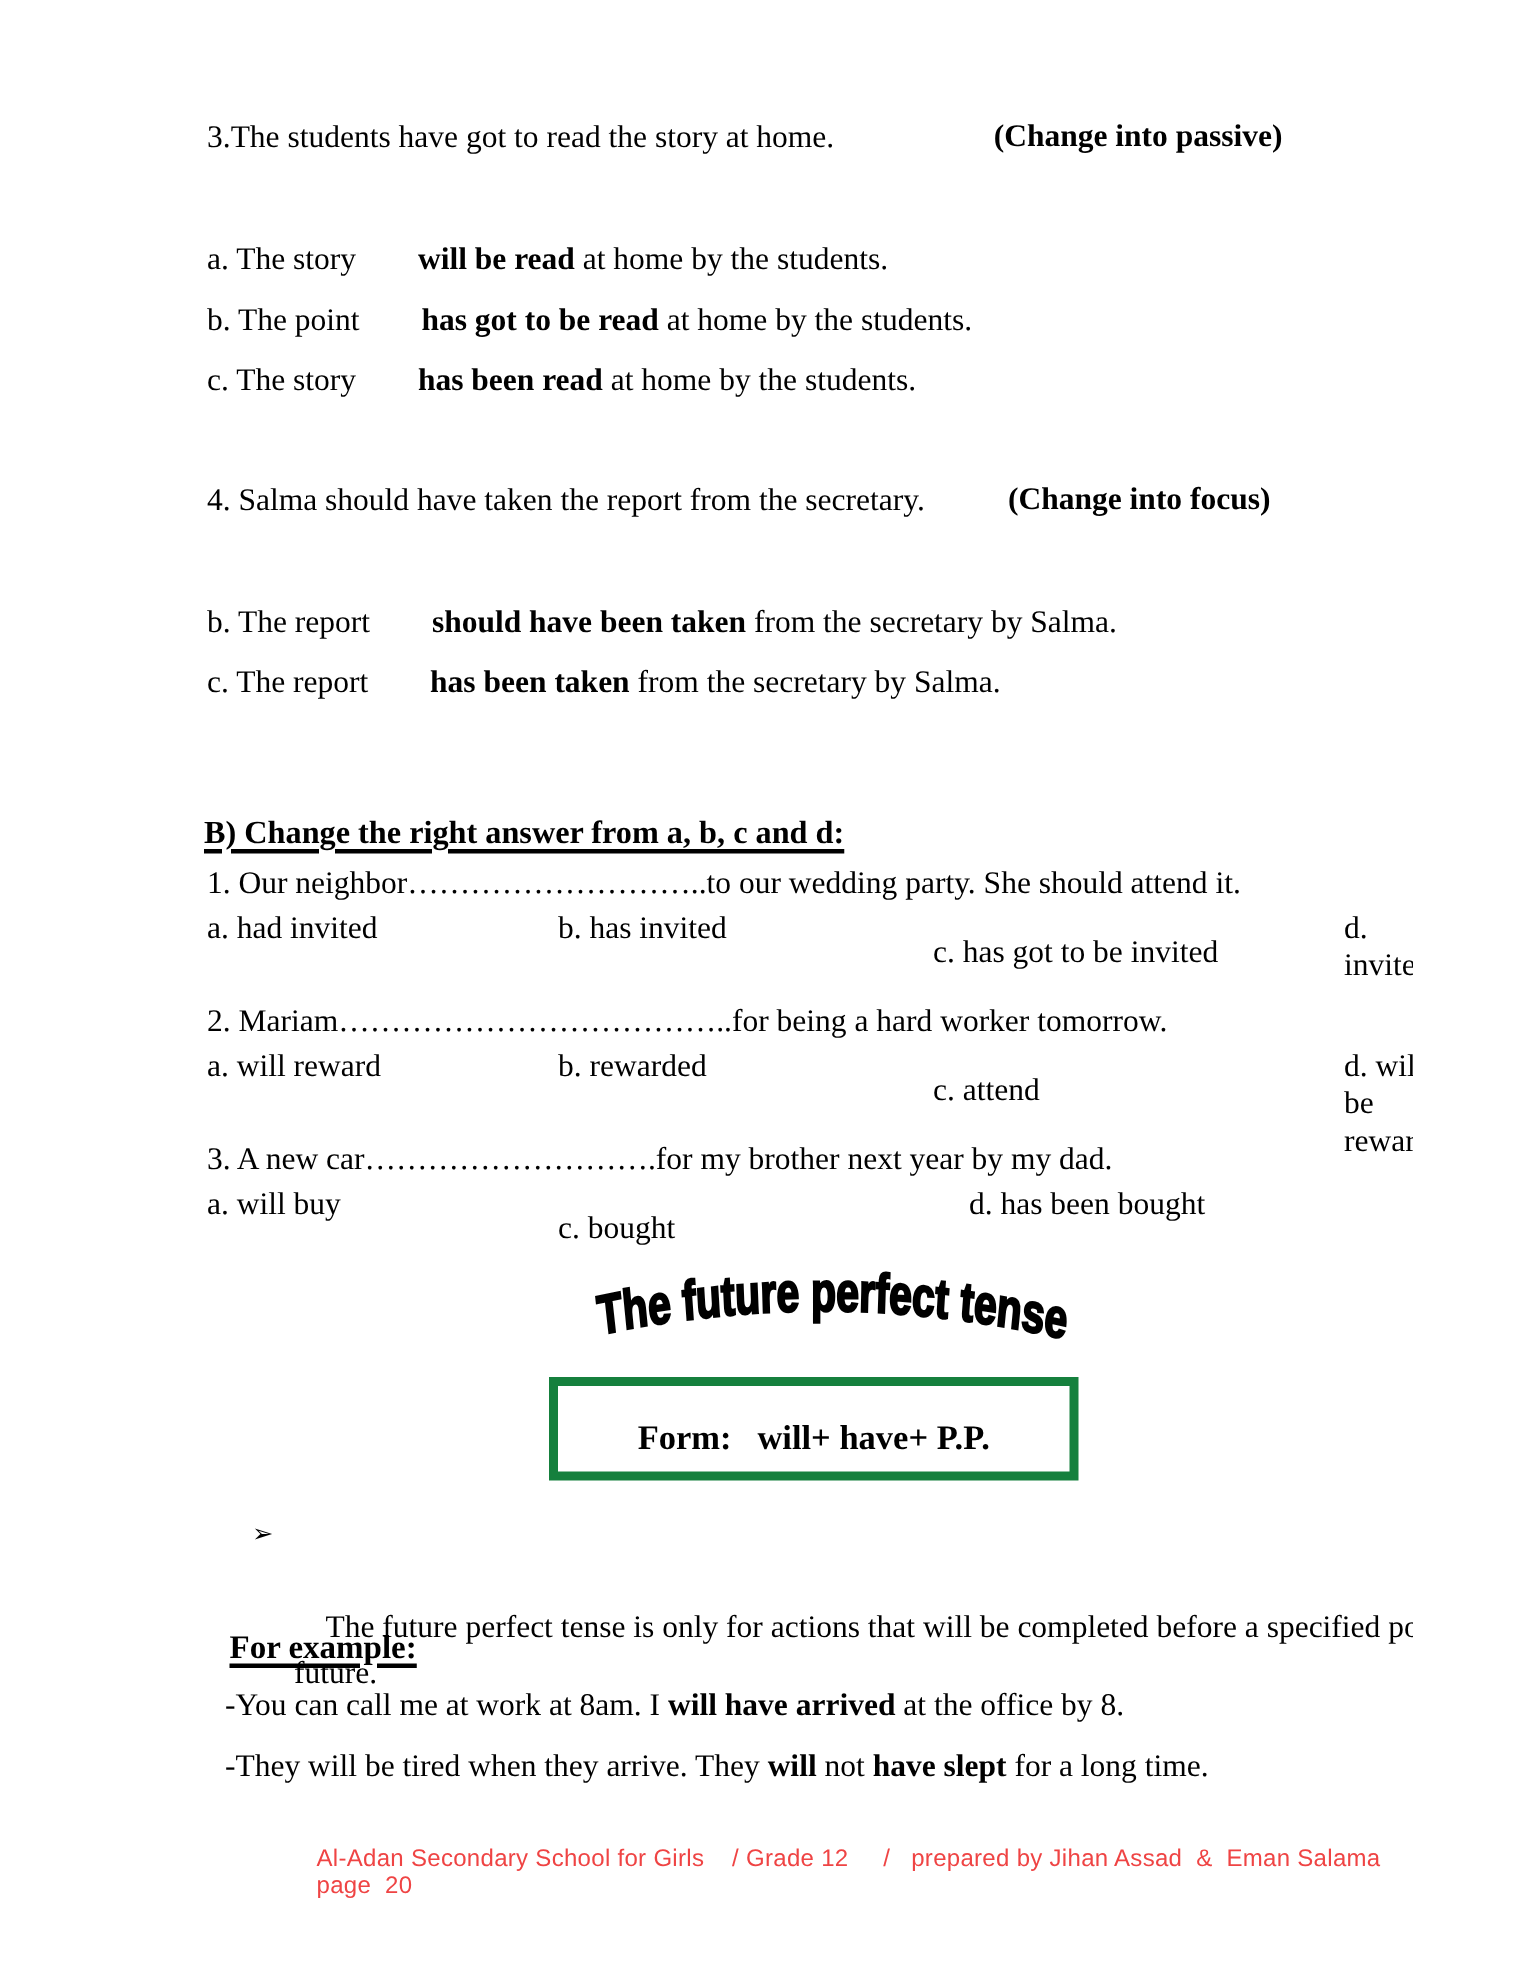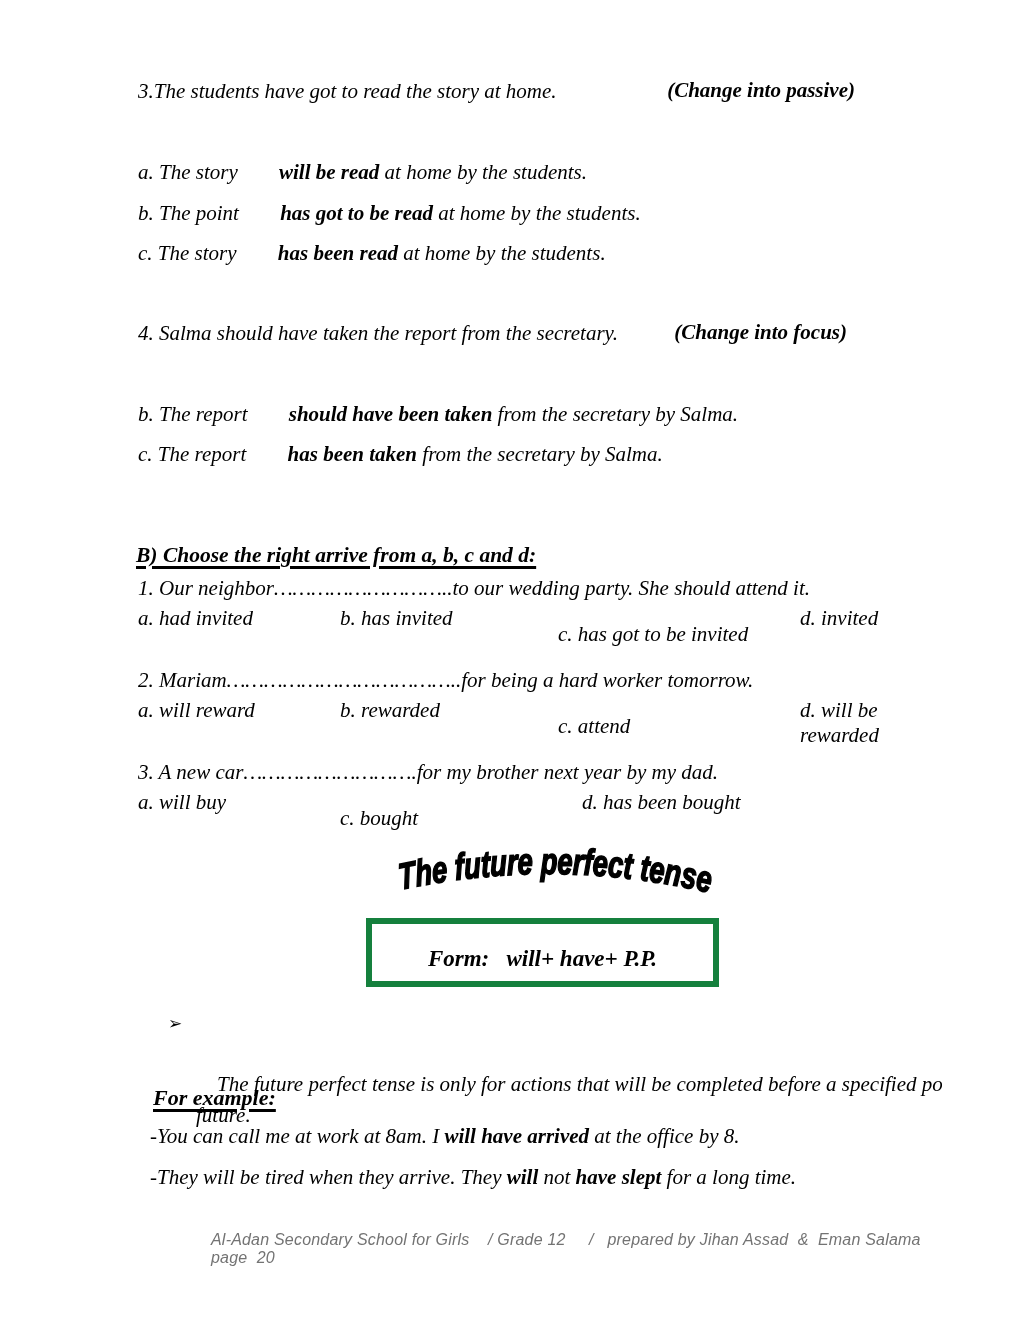--- a/index.html
+++ b/index.html
@@ -6,21 +6,20 @@
   html, body { background: #ffffff; }
   .page {
     position: relative;
     width: 864px;
     height: 1320px;
     background: #ffffff;
     color: #000000;
     font-family: "Liberation Serif", serif;
     overflow: hidden;
     margin: 0 auto;
-    font-style: italic;
   }
   .line {
     position: absolute;
     left: 60px;
     font-size: 21px;
     line-height: 1.25;
     white-space: pre-wrap;
     color: #000;
   }
   .line b { font-weight: bold; margin-left: 36px; }
@@ -40,20 +39,21 @@
     text-underline-offset: 4px;
     white-space: pre;
   }
   .opts-row {
     position: absolute;
     left: 60px;
     right: 50px;
     display: flex;
     font-size: 21px;
     white-space: pre-wrap;
+    gap: 32px;
   }
   .opts-row .opt-a { width: 202px; flex: 0 0 auto; }
   .opts-row .opt-b { width: 218px; flex: 0 0 auto; }
   .opts-row .opt-c { width: 242px; flex: 0 0 auto; margin-top: 16px; }
   .opts-row .opt-d { flex: 1 1 auto; }
   .wordart {
     position: absolute;
     left: 272px;
     top: 845px;
   }
@@ -109,21 +109,21 @@
     white-space: pre-wrap;
   }
   .footer {
     position: absolute;
     left: 133px;
     top: 1231px;
     font-family: "Liberation Sans", sans-serif;
     font-size: 16px;
     letter-spacing: 0.2px;
     white-space: pre-wrap;
-    color: #737373;
+    color: #ef4444;
   }
   .wordart text {
     font-family: "Liberation Sans", sans-serif;
     font-weight: 900;
     fill: #000;
     stroke: #000;
     stroke-width: 1.6px;
     paint-order: stroke;
   }
 </style>
@@ -136,21 +136,21 @@
   <div class="instruction" style="top:78px; right:87px">(Change into passive)</div>
   <div class="line" style="top:159px"><span>a. The story </span><b>will be read</b><span> at home by the students.</span></div>
   <div class="line" style="top:200px"><span>b. The point </span><b>has got to be read</b><span> at home by the students.</span></div>
   <div class="line" style="top:240px"><span>c. The story </span><b>has been read</b><span> at home by the students.</span></div>
 
   <div class="line" style="top:320px">4. Salma should have taken the report from the secretary.</div>
   <div class="instruction" style="top:320px; right:95px">(Change into focus)</div>
   <div class="line" style="top:441px"><span>c. The report </span><b>has been taken</b><span> from the secretary by Salma.</span></div>
   <div class="line" style="top:401px"><span>b. The report </span><b>should have been taken</b><span> from the secretary by Salma.</span></div>
 
-  <div class="section-heading" style="top:543px">B) Choose the right arrive from a, b, c and d:</div>
+  <div class="section-heading" style="top:543px">B) Change the right answer from a, b, c and d:</div>
 
   <div class="line" style="top:575px">1. Our neighbor………………………..to our wedding party. She should attend it.</div>
   <div class="opts-row" style="top:606px">
     <span class="opt-a">a. had invited</span>
     <span class="opt-b">b. has invited</span>
     <span class="opt-c">c. has got to be invited</span>
     <span class="opt-d">d. invited</span>
   </div>
 
   <div class="line" style="top:667px">2. Mariam………………………………..for being a hard worker tomorrow.</div>

